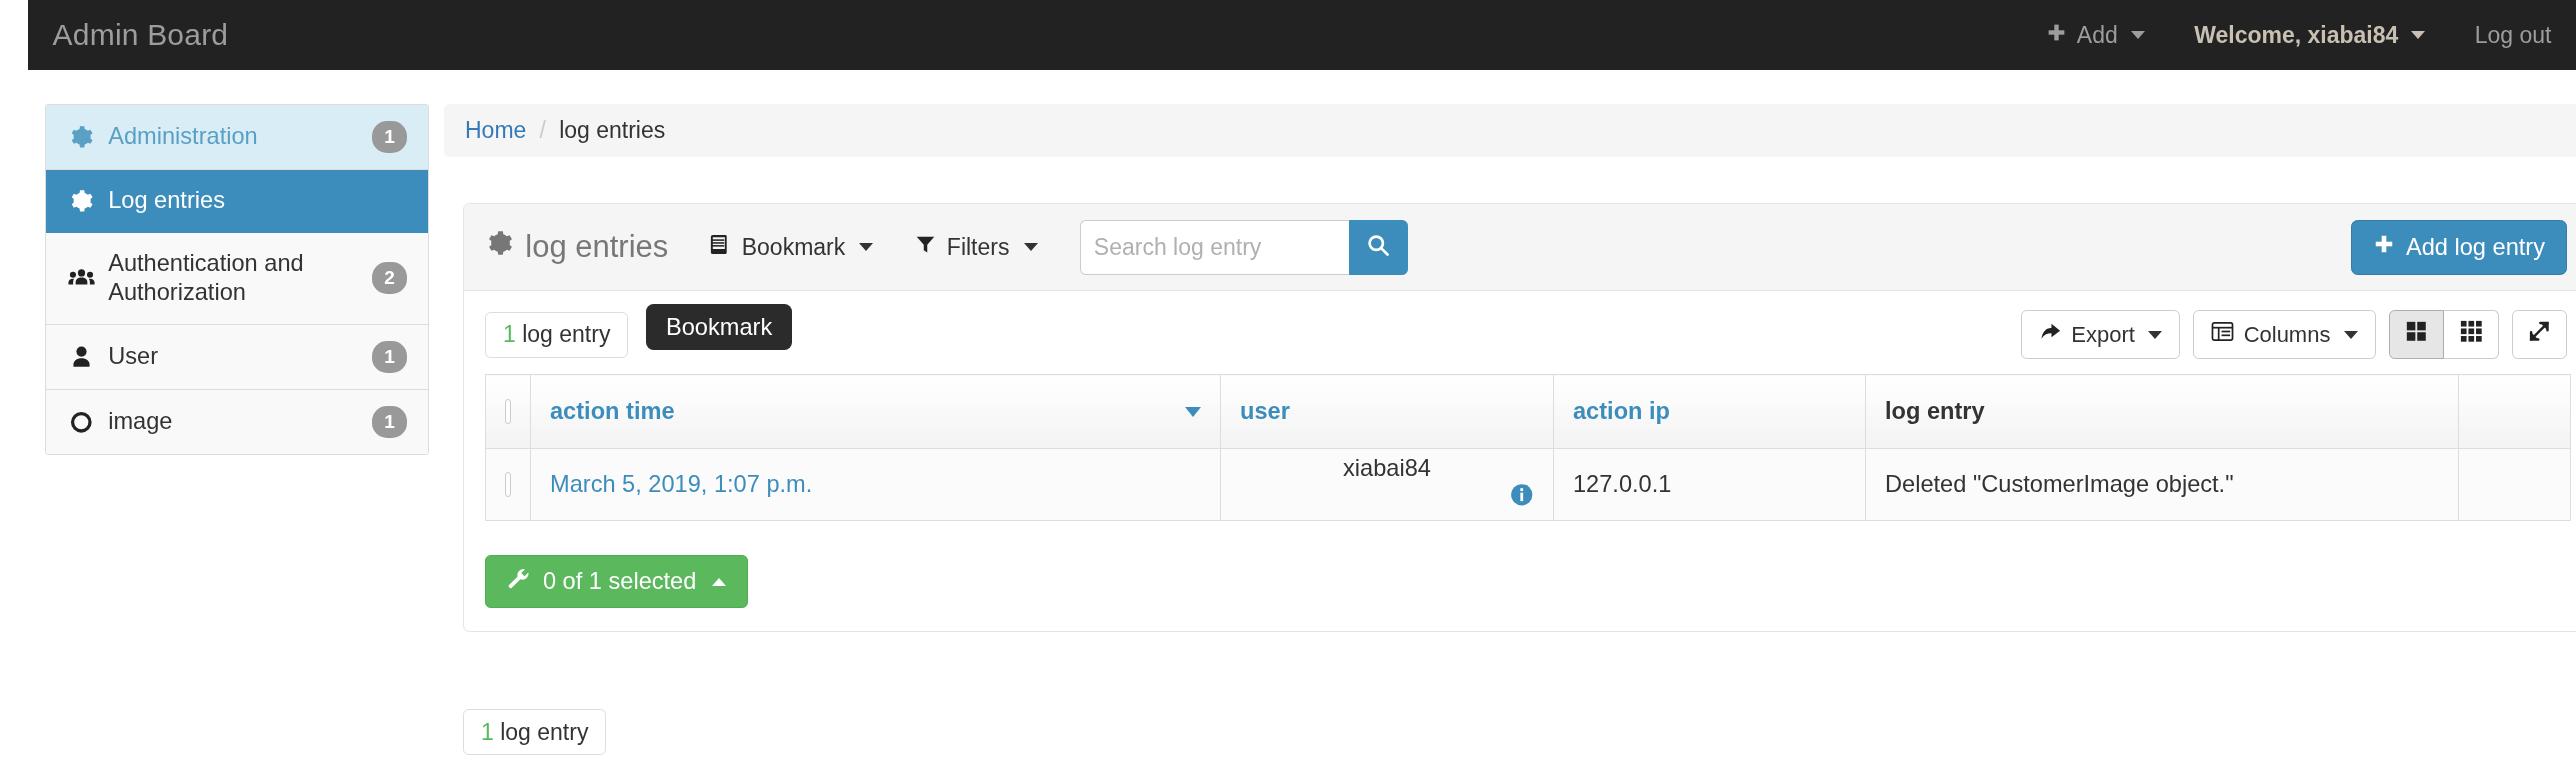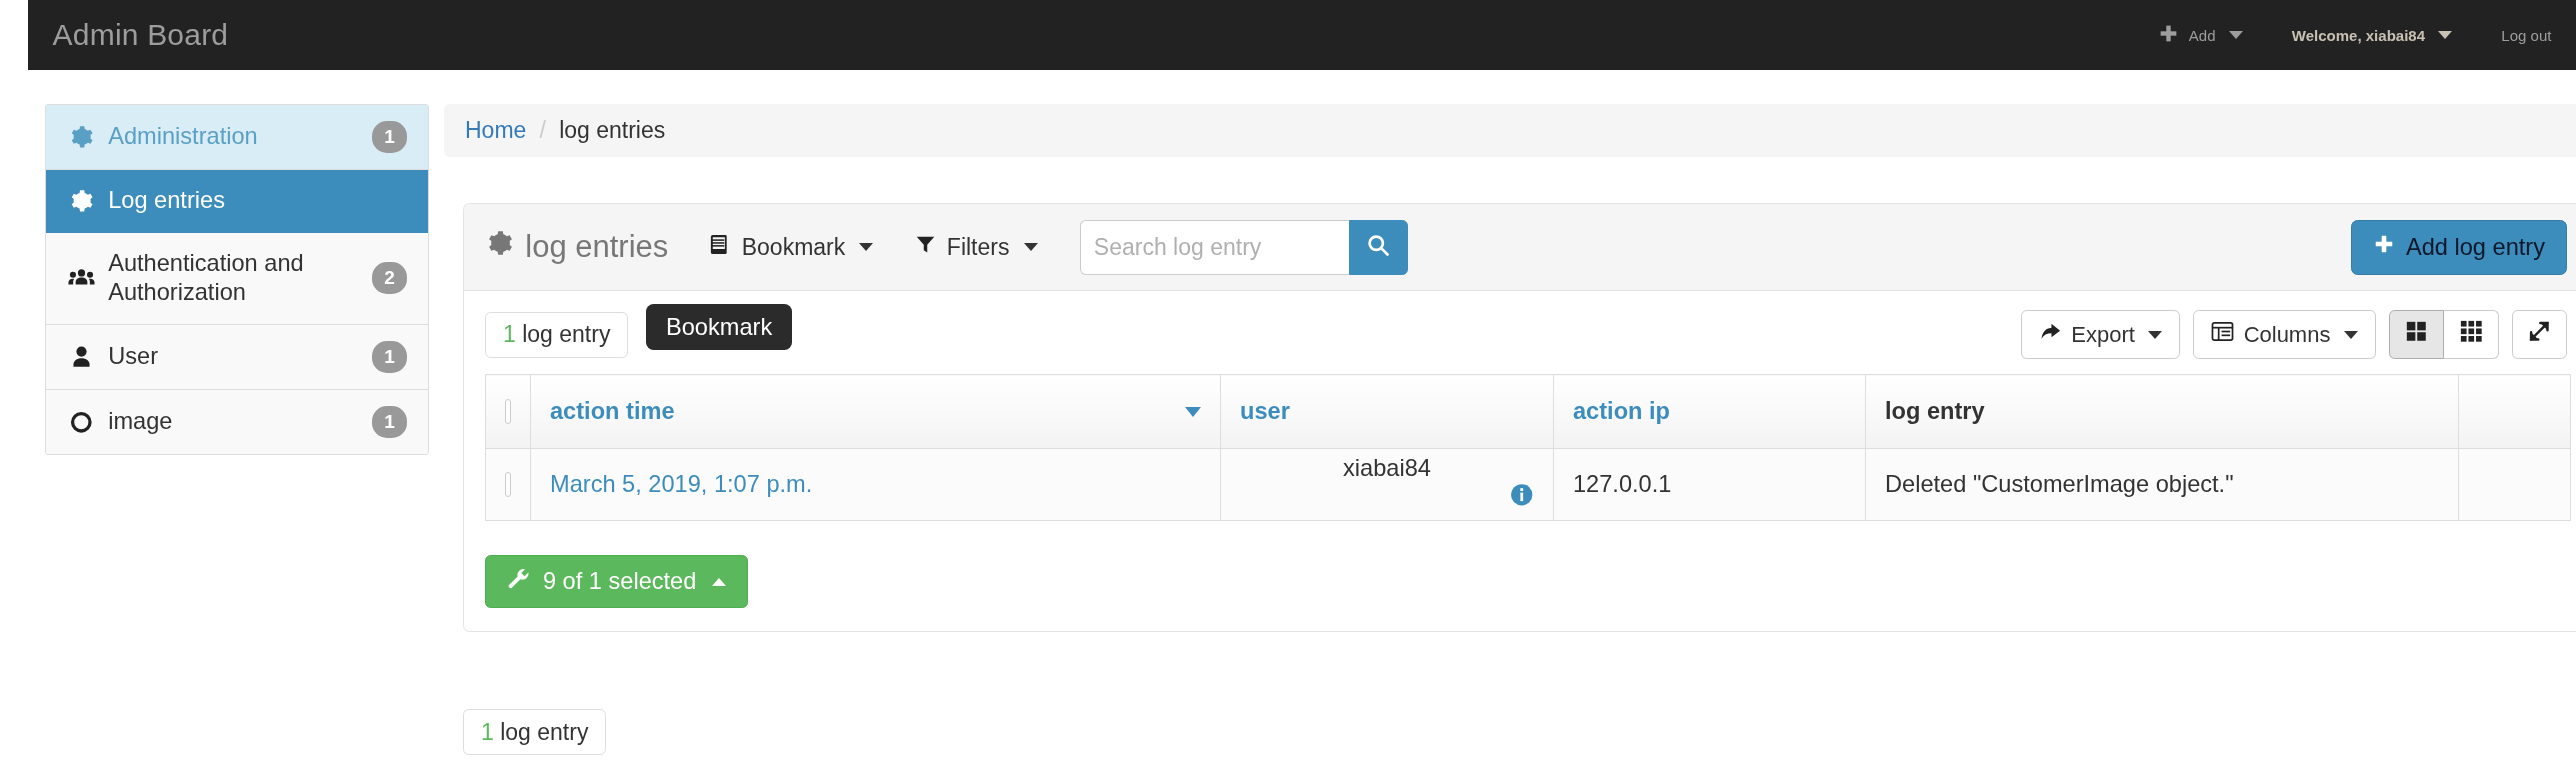--- a/index.html
+++ b/index.html
@@ -33,21 +33,21 @@
     display: flex; align-items: center; gap: 8.5px;
     height: 55px; padding: 0 21px;
     background: #ffffff; border: 0.9px solid #cccccc; border-radius: 0 6.6px 6.6px 0;
     font-size: 23px; color: #333; cursor: pointer; white-space: nowrap;
     font-family: "Liberation Sans", sans-serif;
   }
   .navbar-right {
     margin-left: auto; display: flex; align-items: center; gap: 0; padding-right: 28px;
   }
   .nav-item {
-    color: #9d9d9d; font-size: 15px; padding: 0 24.6px; white-space: nowrap;
+    color: #9d9d9d; font-size: 23px; padding: 0 24.6px; white-space: nowrap;
     display: flex; align-items: center; gap: 9.4px; cursor: pointer; text-decoration: none;
   }
   .nav-item.strong { color: #c9c0b4; font-weight: bold; }
   .caret-down {
     display: inline-block; width: 0; height: 0;
     border-left: 7.6px solid transparent; border-right: 7.6px solid transparent;
     border-top: 8.5px solid currentColor; margin-left: 3.8px;
   }
   .caret-up {
     display: inline-block; width: 0; height: 0;
@@ -113,21 +113,21 @@
     border-radius: 5.7px 0 0 5.7px; font-size: 23px; padding: 0 13.2px; outline: none;
     color: #555; font-family: "Liberation Sans", sans-serif;
   }
   .panel-search input::placeholder { color: #b0b0b0; }
   .panel-search button {
     width: 59px; height: 55px; background: #3c8dbc; border: 0.9px solid #3c8dbc;
     border-radius: 0 5.7px 5.7px 0; color: #ffffff; cursor: pointer;
     display: flex; align-items: center; justify-content: center;
   }
   .btn-primary-add {
-    margin-left: auto; background: #3c8dbc; border: 0.9px solid #357ca5; color: #0f172a;
+    margin-left: auto; background: #3c8dbc; border: 0.9px solid #357ca5; color: #ffffff;
     border-radius: 6.6px; font-size: 23.6px; padding: 8px 21px; height: 55px;
     display: flex; align-items: center; gap: 11.3px; cursor: pointer; white-space: nowrap;
     font-family: "Liberation Sans", sans-serif;
     text-align: center;
   }
 
   .panel-body { padding: 17px 21px 23px 21px; position: relative; }
 
   .subbar { display: flex; align-items: center; height: 53px; position: relative; }
   .count-pill {
@@ -493,21 +493,21 @@
             </tr>
           </tbody>
         </table>
 
         <div class="btn-success">
           <span>
             <svg width="23.6" height="23.6" viewBox="0 0 24 24" fill="#ffffff">
               <path d="M21.7 5.6l-3.9 3.9-3.3-3.3 3.9-3.9a6 6 0 00-7.6 7.3L2.6 17.8a2 2 0 102.8 2.8l8.2-8.2a6 6 0 008.1-6.8z"></path>
             </svg>
           </span>
-          <span>9 of 1 selected</span>
+          <span>0 of 1 selected</span>
           <span class="caret-up"></span>
         </div>
 
       </div>
     </div>
   </div>
 
   <div class="footer-pill">
     <div class="count-pill">
       <span class="num">1</span>

